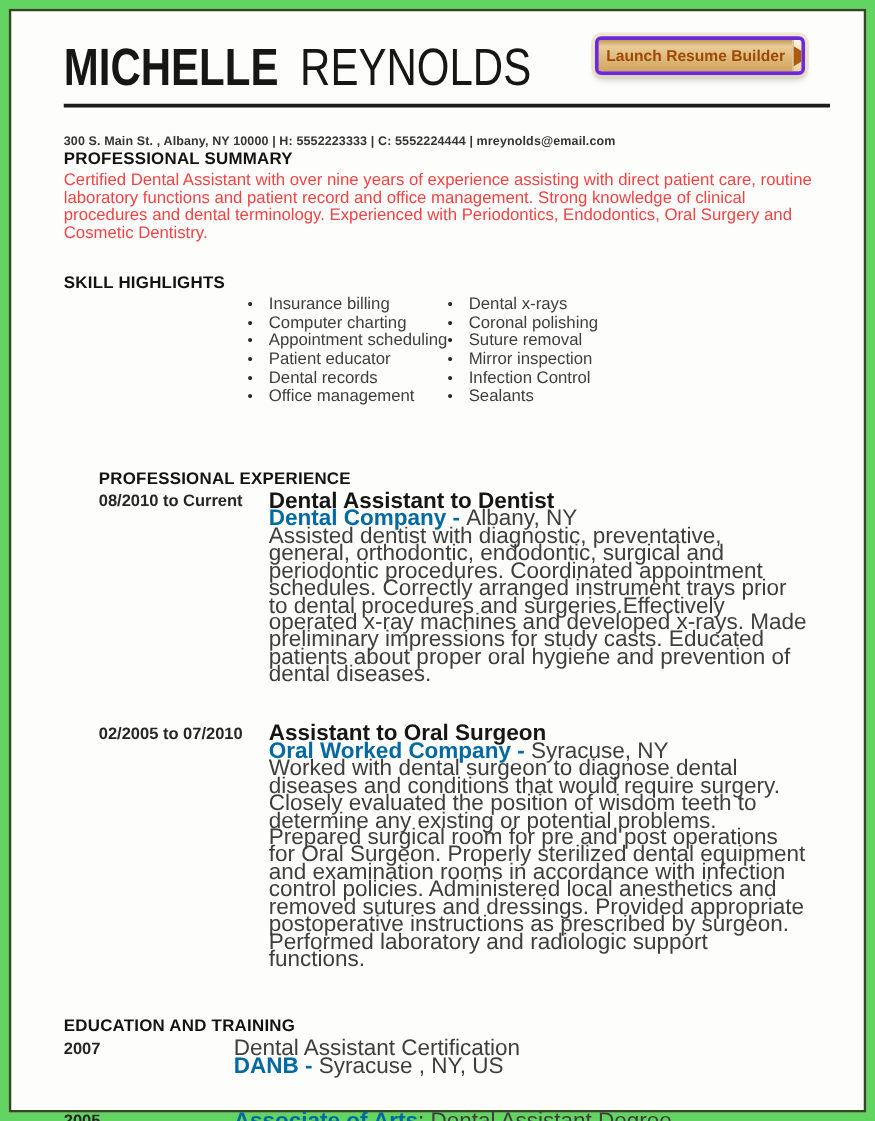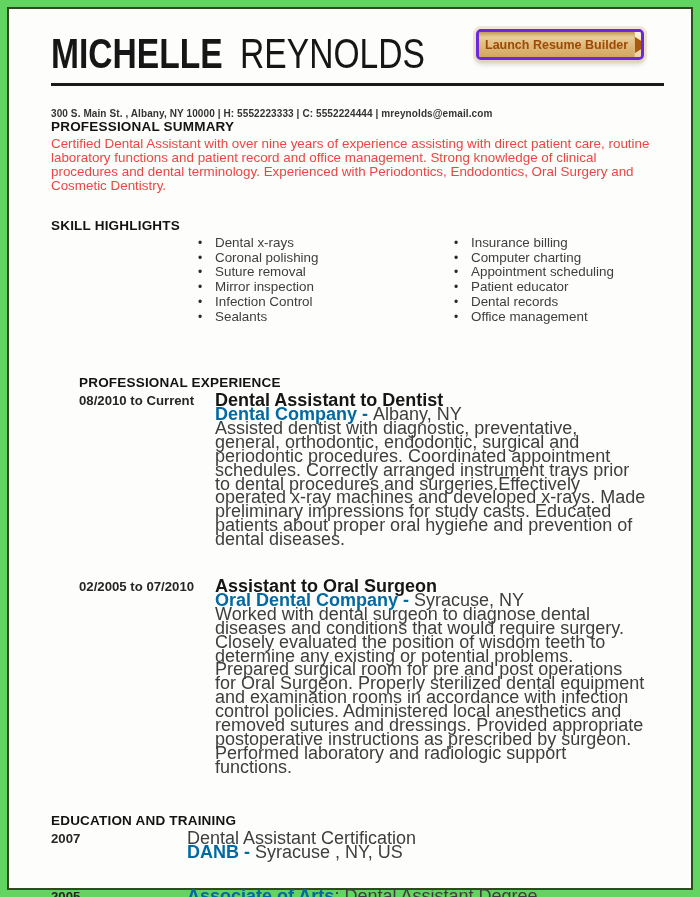--- a/index.html
+++ b/index.html
@@ -149,56 +149,56 @@
   <div class="contact">300 S. Main St. , Albany, NY 10000  |  H: 5552223333  |  C: 5552224444  |  mreynolds@email.com</div>
 
   <div class="sec-summary">
     <h2 class="section-heading">PROFESSIONAL SUMMARY</h2>
     <p class="body-text">Certified Dental Assistant with over nine years of experience assisting with direct patient care, routine laboratory functions and patient record and office management. Strong knowledge of clinical procedures and dental terminology. Experienced with Periodontics, Endodontics, Oral Surgery and Cosmetic Dentistry.</p>
   </div>
 
   <div class="sec-skills">
     <h2 class="section-heading">SKILL HIGHLIGHTS</h2>
     <div class="skills-cols">
+      <ul class="skills-col">
+          <li><span class="blt">•</span><span>Insurance billing</span></li>
+          <li><span class="blt">•</span><span>Computer charting</span></li>
+          <li><span class="blt">•</span><span>Appointment scheduling</span></li>
+          <li><span class="blt">•</span><span>Patient educator</span></li>
+          <li><span class="blt">•</span><span>Dental records</span></li>
+          <li><span class="blt">•</span><span>Office management</span></li>
+        </ul>
       <ul class="skills-col first">
           <li><span class="blt">•</span><span>Dental x-rays</span></li>
           <li><span class="blt">•</span><span>Coronal polishing</span></li>
           <li><span class="blt">•</span><span>Suture removal</span></li>
           <li><span class="blt">•</span><span>Mirror inspection</span></li>
           <li><span class="blt">•</span><span>Infection Control</span></li>
           <li><span class="blt">•</span><span>Sealants</span></li>
         </ul>
-      <ul class="skills-col">
-          <li><span class="blt">•</span><span>Insurance billing</span></li>
-          <li><span class="blt">•</span><span>Computer charting</span></li>
-          <li><span class="blt">•</span><span>Appointment scheduling</span></li>
-          <li><span class="blt">•</span><span>Patient educator</span></li>
-          <li><span class="blt">•</span><span>Dental records</span></li>
-          <li><span class="blt">•</span><span>Office management</span></li>
-        </ul>
     </div>
   </div>
 
   <div class="sec-experience">
     <h2 class="section-heading">PROFESSIONAL EXPERIENCE</h2>
     <div class="entries">
   <div class="job">
     <div class="col-dates">08/2010 to Current</div>
     <div class="col-details">
       <div class="jtitle">Dental Assistant to Dentist</div>
       <div><span class="bold-part">Dental Company - </span><span>Albany, NY</span></div>
       <div class="jdesc">Assisted dentist with diagnostic, preventative, general, orthodontic, endodontic, surgical and periodontic procedures. Coordinated appointment schedules. Correctly arranged instrument trays prior to dental procedures and surgeries.Effectively operated x-ray machines and developed x-rays. Made preliminary impressions for study casts. Educated patients about proper oral hygiene and prevention of dental diseases.</div>
     </div>
   </div>
 
   <div class="job">
     <div class="col-dates">02/2005 to 07/2010</div>
     <div class="col-details">
       <div class="jtitle">Assistant to Oral Surgeon</div>
-      <div><span class="bold-part">Oral Dental Company - </span><span>Syracuse, NY</span></div>
+      <div><span class="bold-part">Oral Worked Company - </span><span>Syracuse, NY</span></div>
       <div class="jdesc">Worked with dental surgeon to diagnose dental diseases and conditions that would require surgery. Closely evaluated the position of wisdom teeth to determine any existing or potential problems. Prepared surgical room for pre and post operations for Oral Surgeon. Properly sterilized dental equipment and examination rooms in accordance with infection control policies. Administered local anesthetics and removed sutures and dressings. Provided appropriate postoperative instructions as prescribed by surgeon. Performed laboratory and radiologic support functions.</div>
     </div>
   </div>
 </div>
   </div>
 
   <div class="sec-education">
     <h2 class="section-heading">EDUCATION AND TRAINING</h2>
     <div class="entries">
   <div class="edu">

